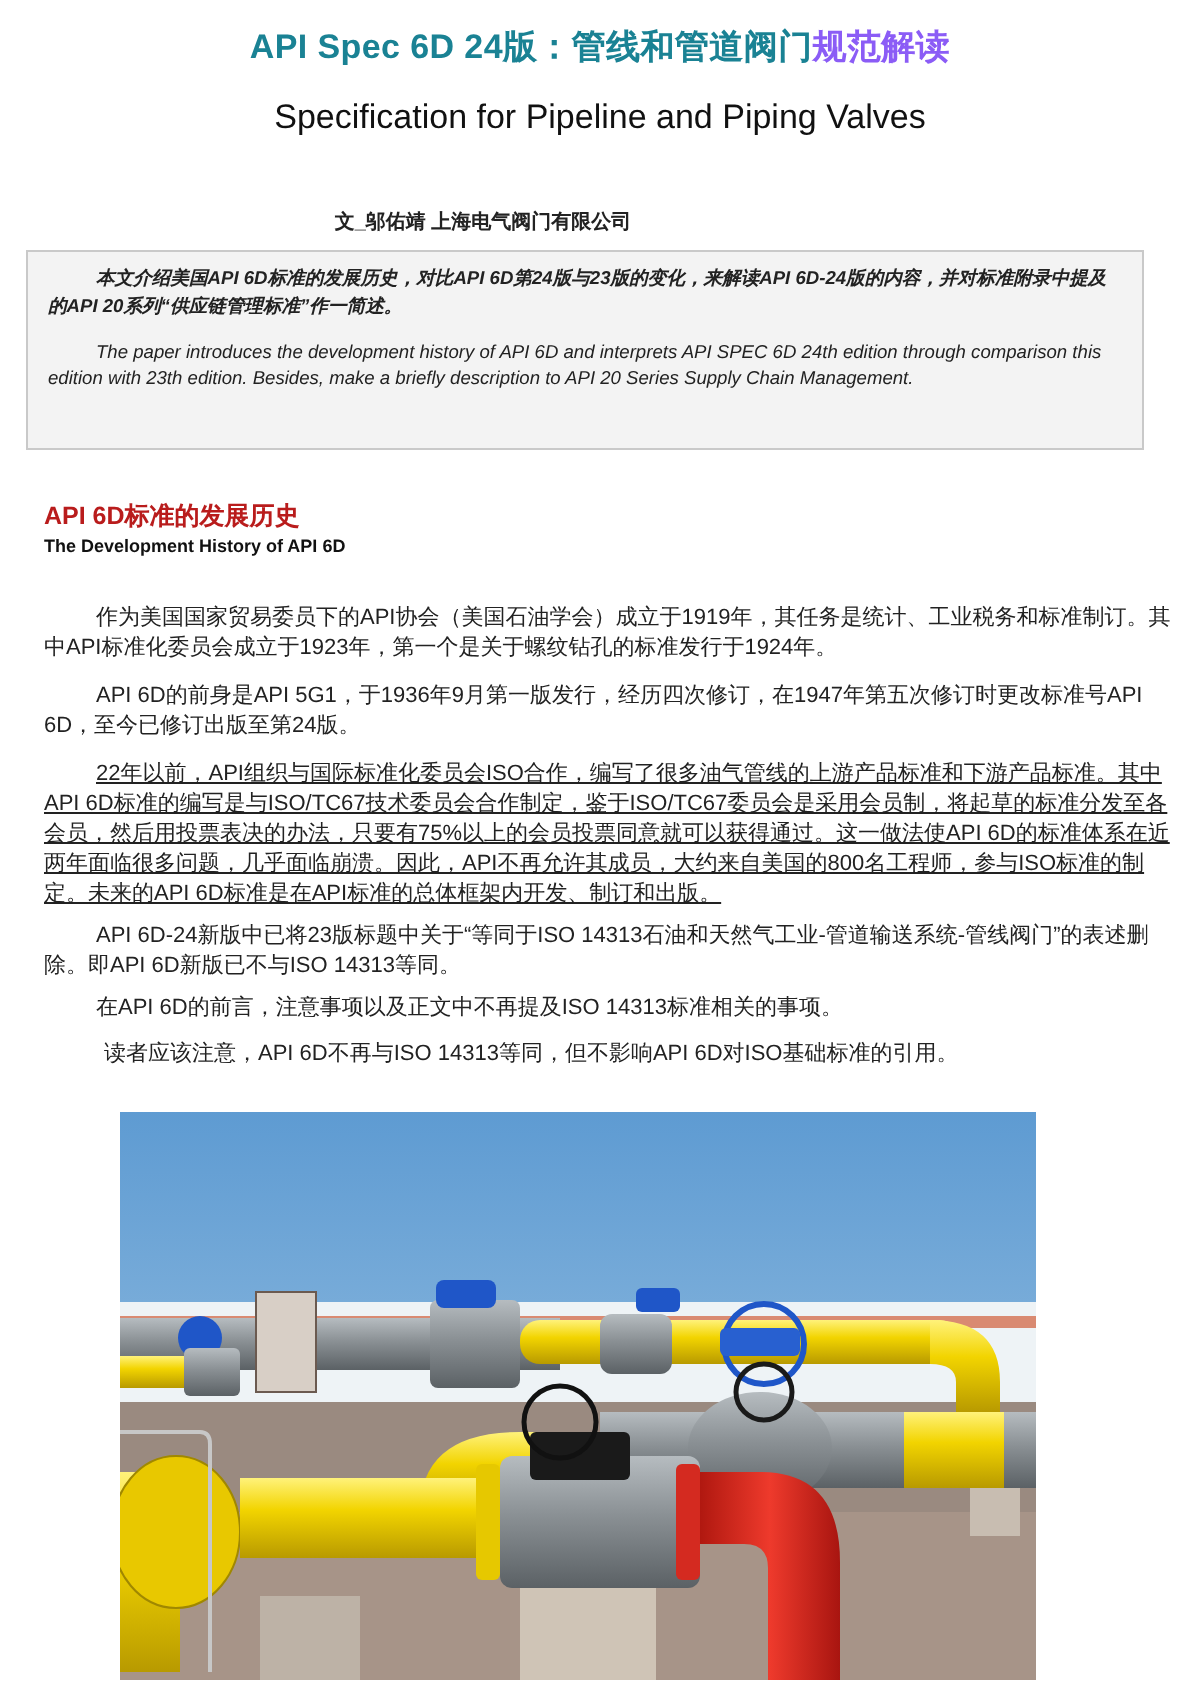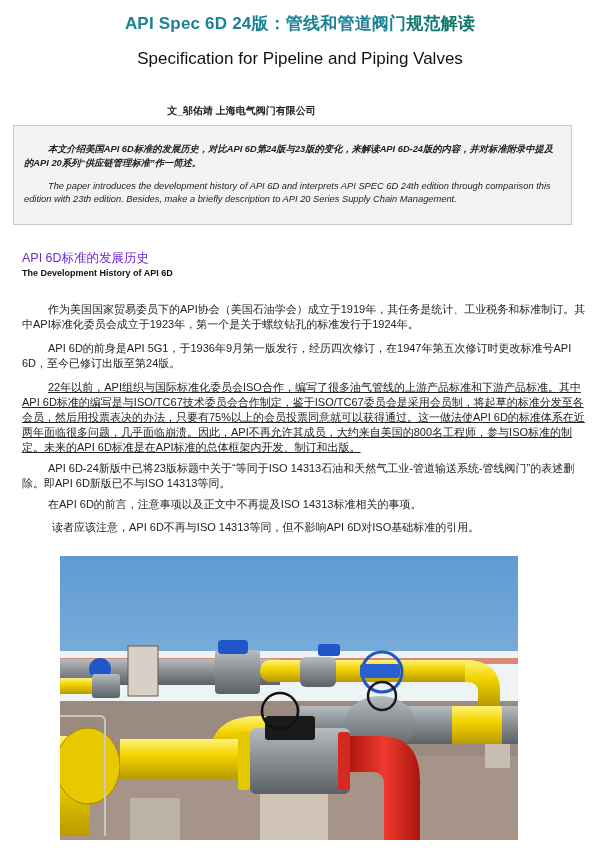--- a/index.html
+++ b/index.html
@@ -1,32 +1,32 @@
 <!DOCTYPE html>
 <html><head>
 <meta charset="utf-8">
 <style>
   html, body { margin:0; padding:0; background:#ffffff; }
   body { width:600px; height:852px; position:relative; overflow:hidden;
          font-family:"Liberation Sans", "DejaVu Sans", sans-serif; color:#1a1a1a; }
   .title-cn { position:absolute; top:12px; left:0; width:600px; text-align:center;
               font-size:17px; font-weight:bold; color:#1a8294; letter-spacing:0.2px; }
-  .title-cn .red { color:#0f766e; }
+  .title-cn .red { color:#8b5cf6; }
   .title-en { position:absolute; top:48px; left:0; width:600px; text-align:center;
               font-size:17px; line-height:21px; color:#111; }
   .title-en sup { font-size:9px; vertical-align:top; position:relative; top:-7px; }
   .author { position:absolute; top:104px; left:0; width:483px; text-align:center;
             font-size:10px; font-weight:bold; color:#222; }
   .abstract { position:absolute; top:125px; left:13px; width:559px; height:100px;
               background:#f3f3f3; border:1px solid #c9c9c9; box-sizing:border-box;
-              padding:16px 10px 0 10px; font-style:italic; font-size:9.3px; color:#222; }
+              padding:6px 10px 0 10px; font-style:italic; font-size:9.3px; color:#222; }
   .abstract p { margin:0; line-height:14px; }
   .abstract p.cn { text-indent:24px; font-weight:bold; }
   .abstract p.en { text-indent:24px; margin-top:10px; line-height:12.5px; }
-  .sec-title { position:absolute; top:250px; left:22px; font-size:12.5px; font-weight:normal; color:#6d28d9; }
+  .sec-title { position:absolute; top:250px; left:22px; font-size:12.5px; font-weight:bold; color:#b91c1c; }
   .sec-sub { position:absolute; top:268px; left:22px; font-size:9px; font-weight:bold; color:#111; }
   .body { position:absolute; left:22px; width:567px; font-size:11px; line-height:15px; color:#222; }
   .body p { margin:0; text-indent:26px; }
   .photo { position:absolute; left:60px; top:556px; width:458px; height:284px; overflow:hidden; }
   .photo svg { display:block; }
 </style>
 </head>
 <body>
 
 <div class="title-cn"><span>API Spec 6D 24版：管线和管道阀门</span><span class="red">规范解读</span></div>

